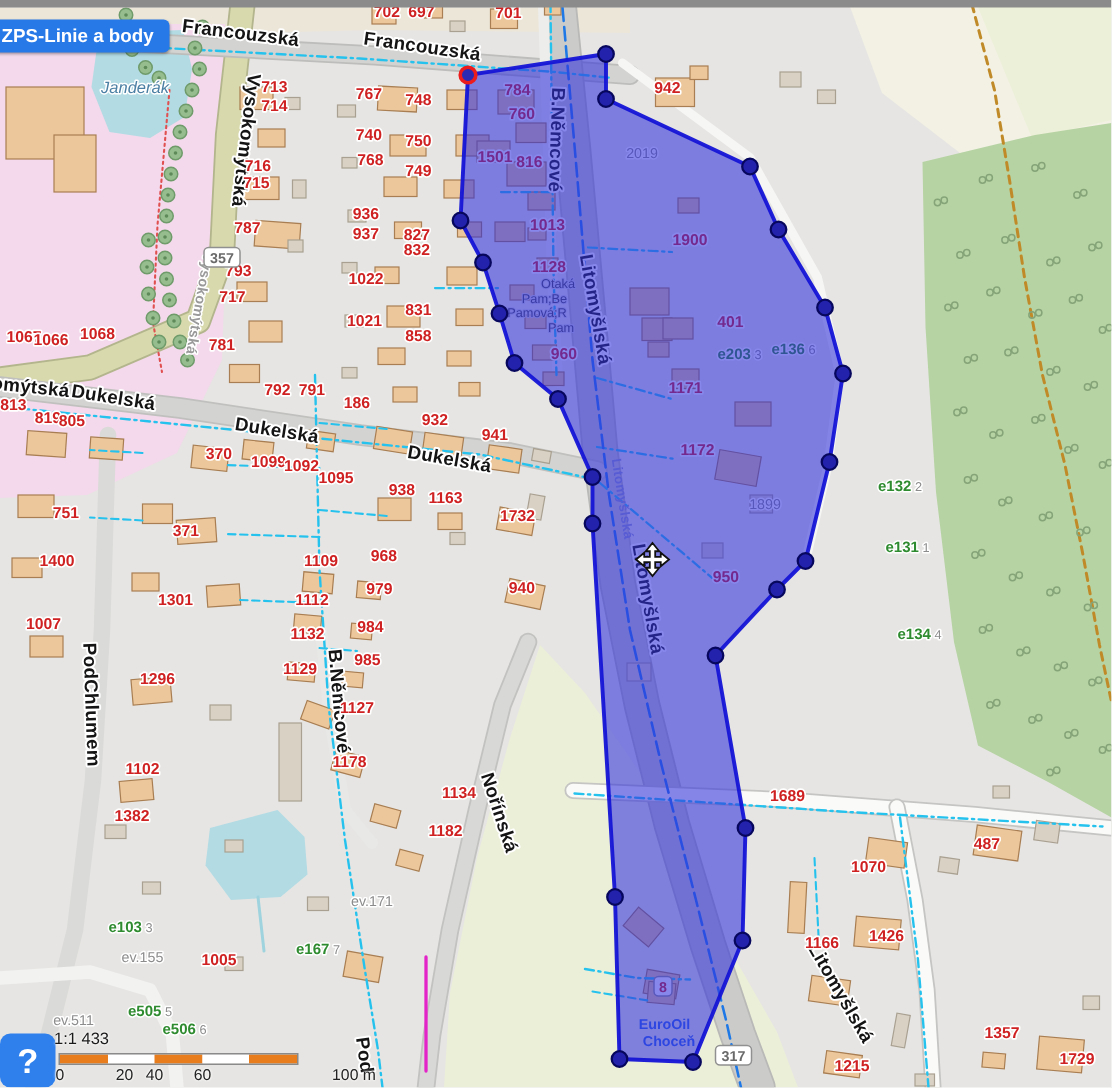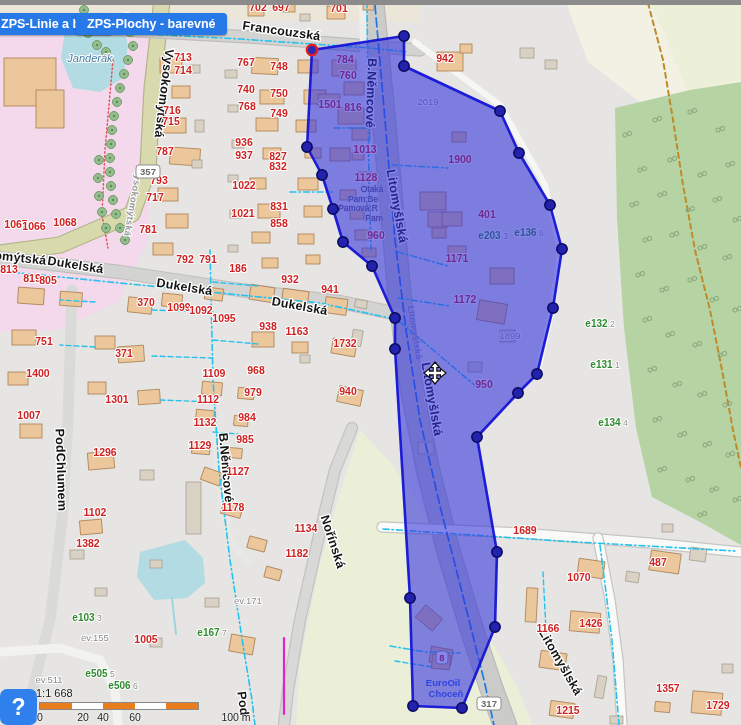--- a/index.html
+++ b/index.html
@@ -528,24 +528,23 @@
         <circle class="vx" cx="307" cy="147" r="5.2"></circle>
       </g>
     <g id="g-cursor">
         <path d="M0,-11 L4.5,-5.5 L1.8,-5.5 L1.8,-1.8 L5.5,-1.8 L5.5,-4.5 L11,0 L5.5,4.5 L5.5,1.8 L1.8,1.8 L1.8,5.5 L4.5,5.5 L0,11 L-4.5,5.5 L-1.8,5.5 L-1.8,1.8 L-5.5,1.8 L-5.5,4.5 L-11,0 L-5.5,-4.5 L-5.5,-1.8 L-1.8,-1.8 L-1.8,-5.5 L-4.5,-5.5 Z" fill="#ffffff" stroke="#111111" stroke-width="1.2" transform="translate(435 373)"></path>
       </g>
   </svg>
 
   <div id="topbar"></div>
 
   <div class="layer-btn" id="btn1">ZPS-Linie a body</div>
-  <div class="layer-btn" id="btn2">ZPS-Plochy - barevné</div>
 
   <div id="helpbtn">?</div>
-  <div id="scale-ratio">1:1 668</div>
+  <div id="scale-ratio">1:1 433</div>
   <div id="scale-bar-segs">
       <div style="background: rgb(232, 125, 30);"></div>
       <div style="background: rgb(255, 255, 255);"></div>
       <div style="background: rgb(232, 125, 30);"></div>
       <div style="background: rgb(255, 255, 255);"></div>
       <div style="background: rgb(232, 125, 30);"></div>
     </div>
   <div id="scale-ticks">
       <div class="tick" style="left: 40px;">0</div>
       <div class="tick" style="left: 83px;">20</div>

